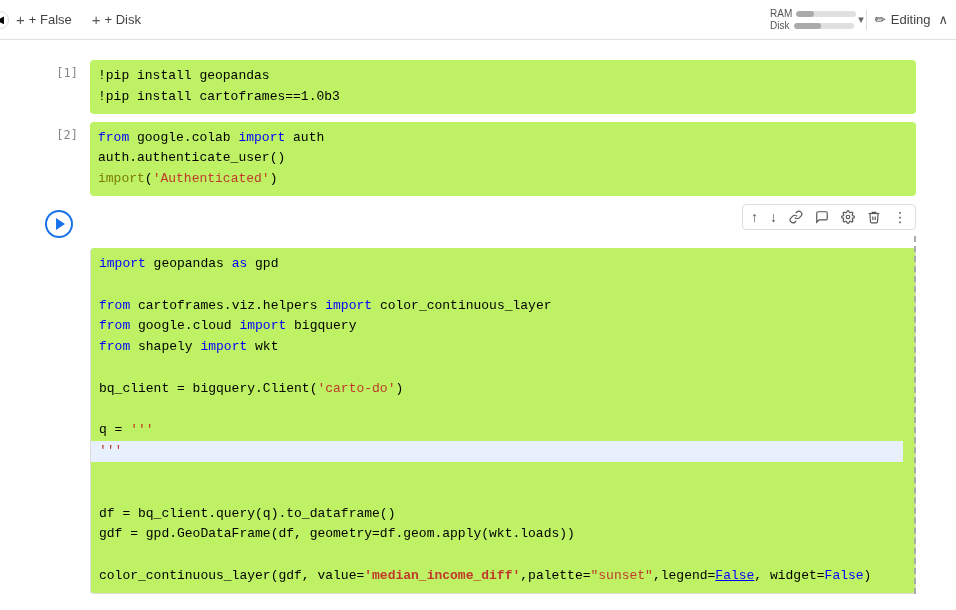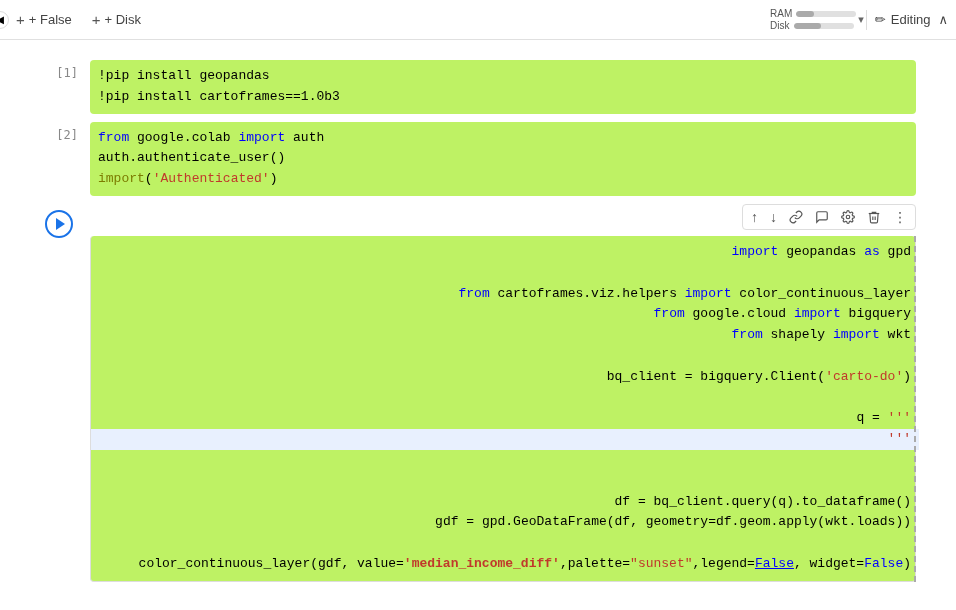--- a/index.html
+++ b/index.html
@@ -324,21 +324,21 @@
             <svg width="14" height="14" viewBox="0 0 24 24" fill="none" stroke="#555" stroke-width="2">
                 <polyline points="3 6 5 6 21 6"></polyline>
                 <path d="M19 6l-1 14a2 2 0 01-2 2H8a2 2 0 01-2-2L5 6"></path>
                 <path d="M10 11v6M14 11v6"></path>
                 <path d="M9 6V4h6v2"></path>
               </svg>
           </button>
           <button class="cell-toolbar-btn" title="More">⋮</button>
         </div>
 
-        <div class="cell-content active" style="margin-top:32px; padding-right: 4px; text-align: right;">
+        <div class="cell-content active" style="margin-top:44px; padding-right: 20px;">
           <pre><span style="color:#0000ff;">import</span> geopandas <span style="color:#0000ff;">as</span> gpd
 
 <span style="color:#0000ff;">from</span> cartoframes.viz.helpers <span style="color:#0000ff;">import</span> color_continuous_layer
 <span style="color:#0000ff;">from</span> google.cloud <span style="color:#0000ff;">import</span> bigquery
 <span style="color:#0000ff;">from</span> shapely <span style="color:#0000ff;">import</span> wkt
 
 bq_client = bigquery.Client(<span style="color:#c0392b;">'carto-do'</span>)
 
 q = <span style="color:#c0392b;">'''</span>
 <span style="background:#e8f0fe; display:block; margin:0 -8px; padding:0 8px;"><span style="color:#c0392b;">'''</span></span>

